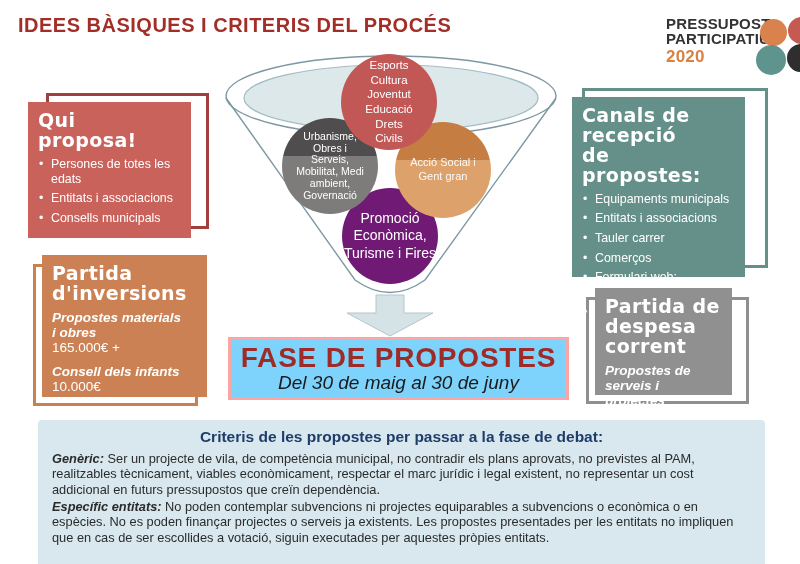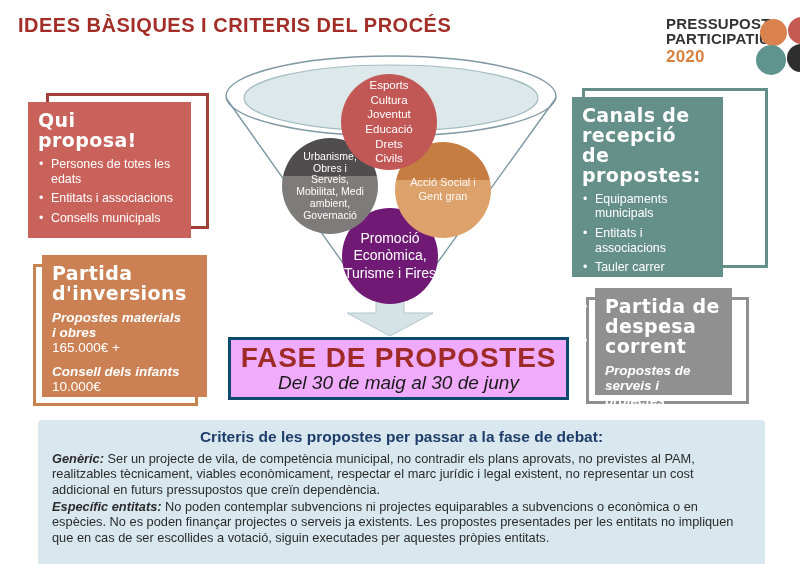--- a/index.html
+++ b/index.html
@@ -34,51 +34,51 @@
   .shadow-rect { position: absolute; border: 3px solid; background: transparent; z-index: 0; }
   #outline-qui     { left: 46px;  top: 93px;  width: 163px; height: 136px; border-color: #a23f38; }
   #outline-inv     { left: 33px;  top: 264px; width: 165px; height: 142px; border-color: #c8824f; }
   #outline-canals  { left: 582px; top: 88px;  width: 186px; height: 180px; border-color: #649089; }
   #outline-despesa { left: 586px; top: 297px; width: 163px; height: 107px; border-color: #8f8f8f; }
 
   
   .info-box { position: absolute; z-index: 1; padding: 9px 10px; color: #ffffff; }
   #box-qui     { left: 28px;  top: 102px; width: 163px; height: 136px; background: #c9625b; }
   #box-inv     { left: 42px;  top: 255px; width: 165px; height: 142px; background: #cb8153; }
-  #box-canals  { left: 572px; top: 97px;  width: 151px; height: 180px; background: #659089; }
+  #box-canals  { left: 572px; top: 97px;  width: 173px; height: 180px; background: #659089; }
   #box-despesa { left: 595px; top: 288px; width: 137px; height: 107px; background: #909090; }
 
   .box-title {
     font-family: "DejaVu Sans", sans-serif;
     font-size: 19px; font-weight: bold; letter-spacing: .4px;
     line-height: 1.05; margin-bottom: 6px; white-space: pre-line;
   }
   .bullets { list-style: none; font-size: 12.4px; line-height: 1.18; }
   .bullets li { position: relative; padding-left: 13px; margin-bottom: 5px; white-space: pre-line; }
   .bullets li::before { content: "•"; position: absolute; left: 1px; top: 0; }
   .money-label { font-weight: bold; font-style: italic; font-size: 13.5px; line-height: 1.12; white-space: pre-line; }
   .money-value { font-size: 13.5px; margin-bottom: 7px; line-height: 1.25; }
 
   
   .funnel-svg { position: absolute; left: 212px; top: 52px; width: 360px; height: 290px; z-index: 0; }
   .circ {
     position: absolute; border-radius: 50%;
     width: 96px; height: 96px;
     display: flex; align-items: center; justify-content: center;
-    text-align: center; color: #ffffff; white-space: pre-line; margin-top: 20px;
+    text-align: center; color: #ffffff; white-space: pre-line;
   }
   #circ-red    { left: 341px; top: 54px;  background: #c25856; z-index: 5; font-size: 11.5px; line-height: 1.28; }
   #circ-gray   { left: 282px; top: 118px; background: linear-gradient(#4f4d4d 0 40%, #7e7b7b 40% 100%); z-index: 3; font-size: 10.5px; line-height: 1.12; }
   #circ-orange { left: 395px; top: 122px; background: linear-gradient(#c67d41 0 40%, #dda26c 40% 100%); z-index: 4; font-size: 11px; line-height: 1.25; color: rgba(255,255,255,.93); }
   #circ-blue   { left: 342px; top: 188px; background: #701a75; z-index: 2; font-size: 14px; line-height: 1.25; }
 
   
   .fase-box {
     position: absolute; left: 228px; top: 337px; width: 341px; height: 63px;
-    background: #f0abfc; border: 3px solid #0c4a6e; z-index: 2;
+    background: #7dd3fc; border: 3px solid #fca5a5; z-index: 2;
     display: flex; flex-direction: column; align-items: center; justify-content: center;
   }
   .fase-title { font-size: 28px; font-weight: bold; letter-spacing: .8px; color: #9e2b27; line-height: 1.0; }
   .fase-sub { font-size: 19px; font-style: italic; color: #1a1a1a; line-height: 1.15; }
 
   
   .criteria-box {
     position: absolute; left: 38px; top: 420px; width: 727px; height: 164px;
     background: #d9e8ee; border-radius: 4px; padding: 8px 14px 0 14px; z-index: 1;
   }

